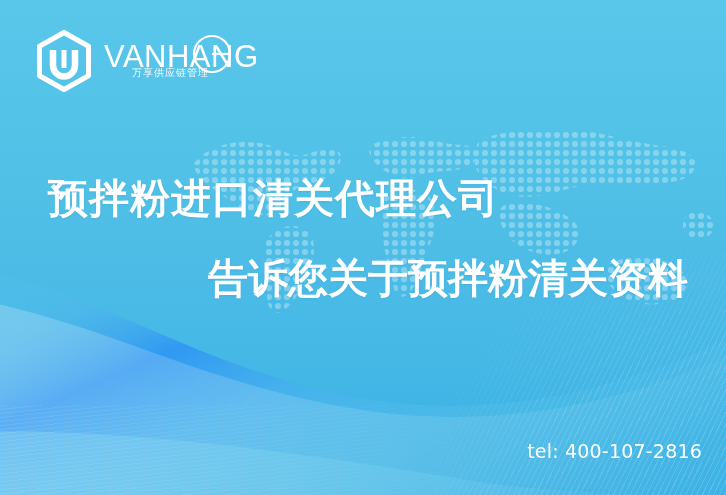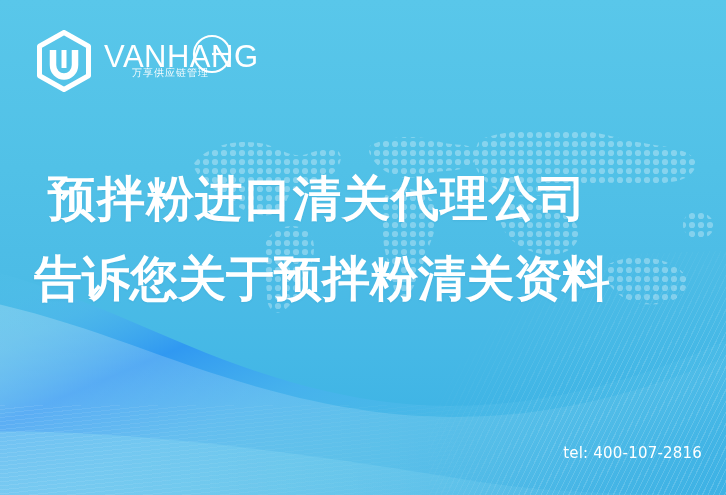--- a/index.html
+++ b/index.html
@@ -105,36 +105,36 @@
   
   .headline {
     position:absolute;
     left:48px;
     top:158px;
     width:640px;
   }
   .hl-line {
     color:#ffffff;
     font-weight:bold;
-    font-size:48px;
+    font-size:40px;
     line-height:80px;
     letter-spacing:1px;
     white-space:nowrap;
     font-family:"DejaVu Sans", sans-serif;
     text-shadow:0 1px 2px rgba(30,120,170,.12);
   }
-  .hl-line.second { letter-spacing:0px; margin-left:-14px; }
+  .hl-line.second { letter-spacing:0px; margin-left:-14px;text-align:right; }
 
   
   .tel {
     position:absolute;
     right:24px;
     bottom:33px;
     color:#ffffff;
-    font-size:15px;
+    font-size:19px;
     letter-spacing:.2px;
     font-family:"DejaVu Sans", sans-serif;
     white-space:nowrap;
   }
 </style>
 </head>
 <body>
 
 <div id="banner">
 

